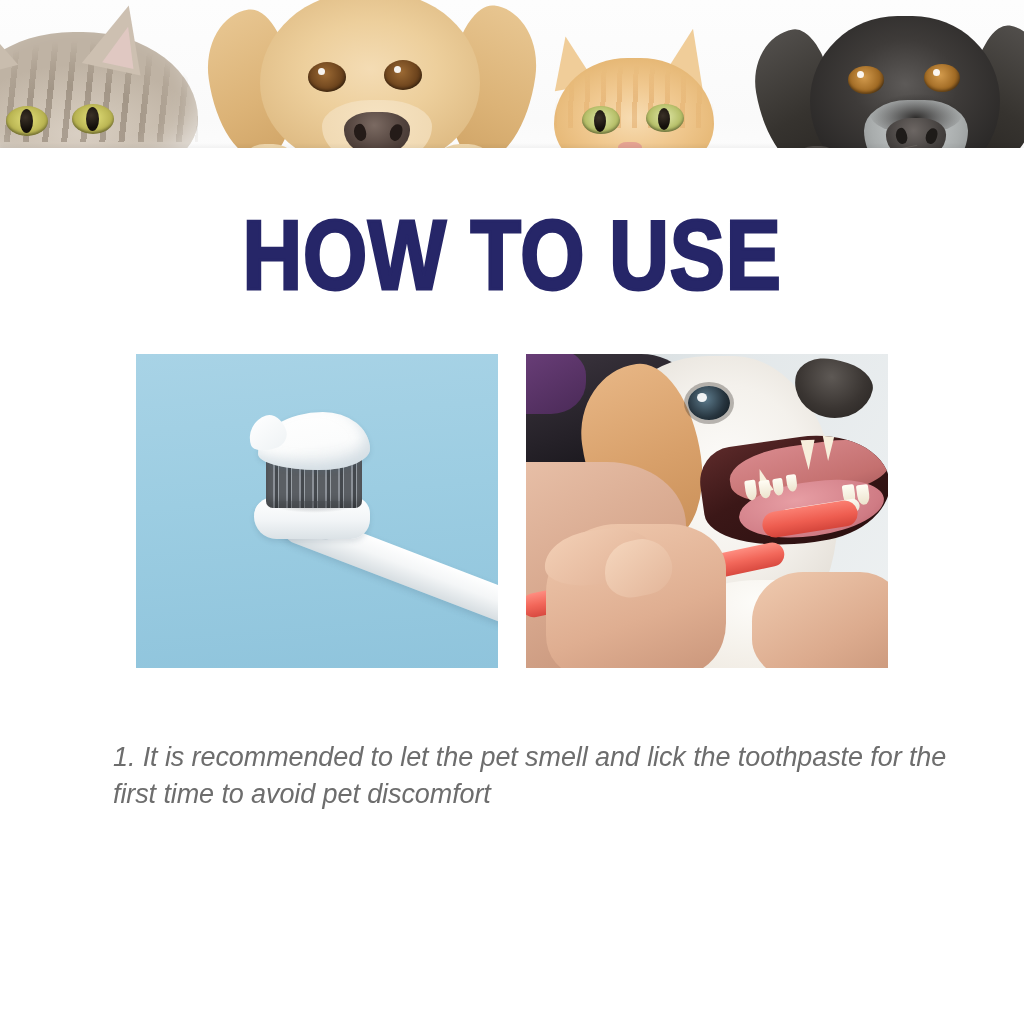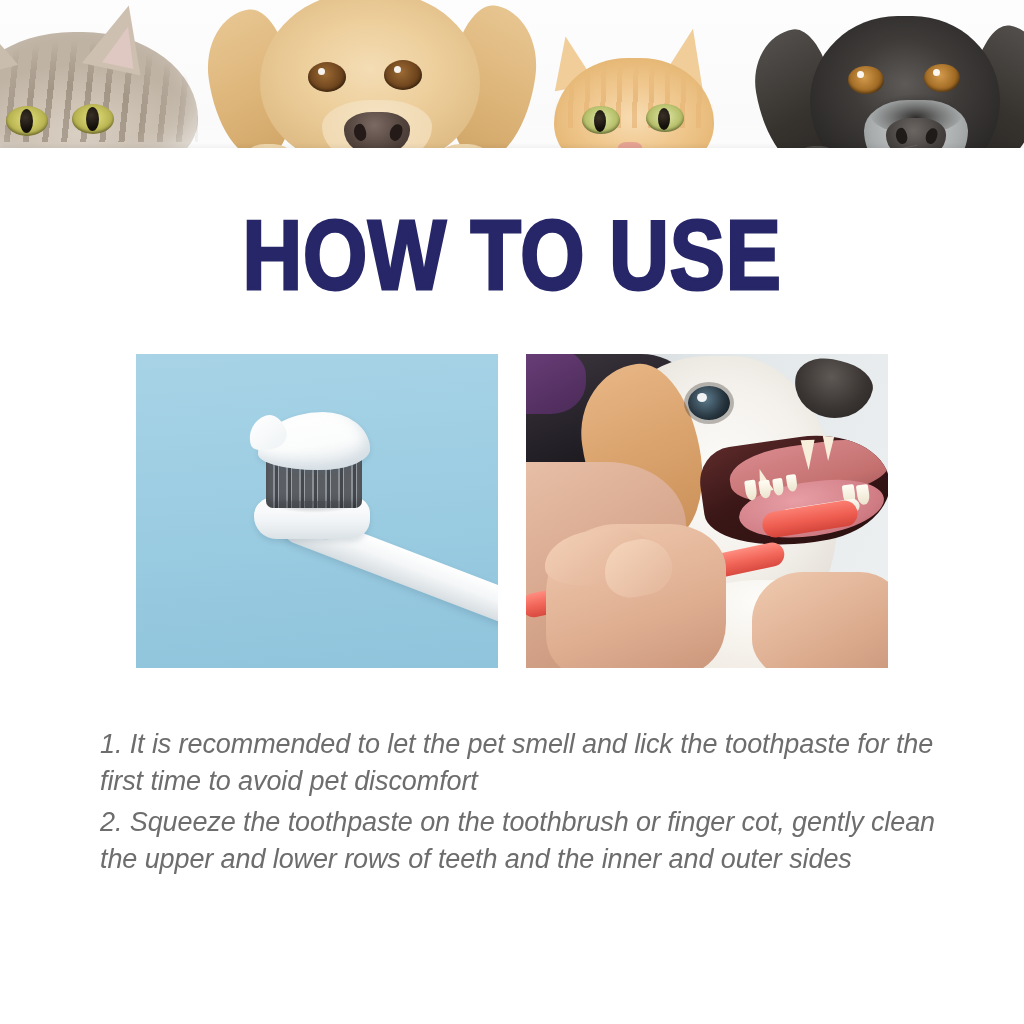--- a/index.html
+++ b/index.html
@@ -460,21 +460,21 @@
   .steps {
     position:absolute; left:96px; top:722px;
     width:876px;
     font-family:"Liberation Sans", sans-serif;
     font-style:italic;
     font-size:27px;
     line-height:37px;
     color:#6d6d6d;
     letter-spacing:-.1px;
   }
-  .step { margin:4px; }
+  .step { margin:17px; }
 </style>
 </head>
 <body>
 
 <div class="banner">
   <div class="banner-bg"></div>
 
   <div class="animal cat1">
     <div class="head"></div>
     <div class="stripes"></div>
@@ -604,14 +604,13 @@
     <div class="pr-brush-handle"></div>
     <div class="pr-brush-hole"></div>
     <div class="pr-hand"></div>
     <div class="pr-thumb"></div>
     <div class="pr-finger"></div>
   </div>
 </div>
 
 <div class="steps">
   <p class="step">1. It is recommended to let the pet smell and lick the toothpaste for the first time to avoid pet discomfort</p>
-  <p class="step">2. Squeeze the toothpaste on the toothbrush or finger cot, gently clean the upper and lower rows of teeth and the inner and outer sides</p>
 </div>
 
 </body></html>

